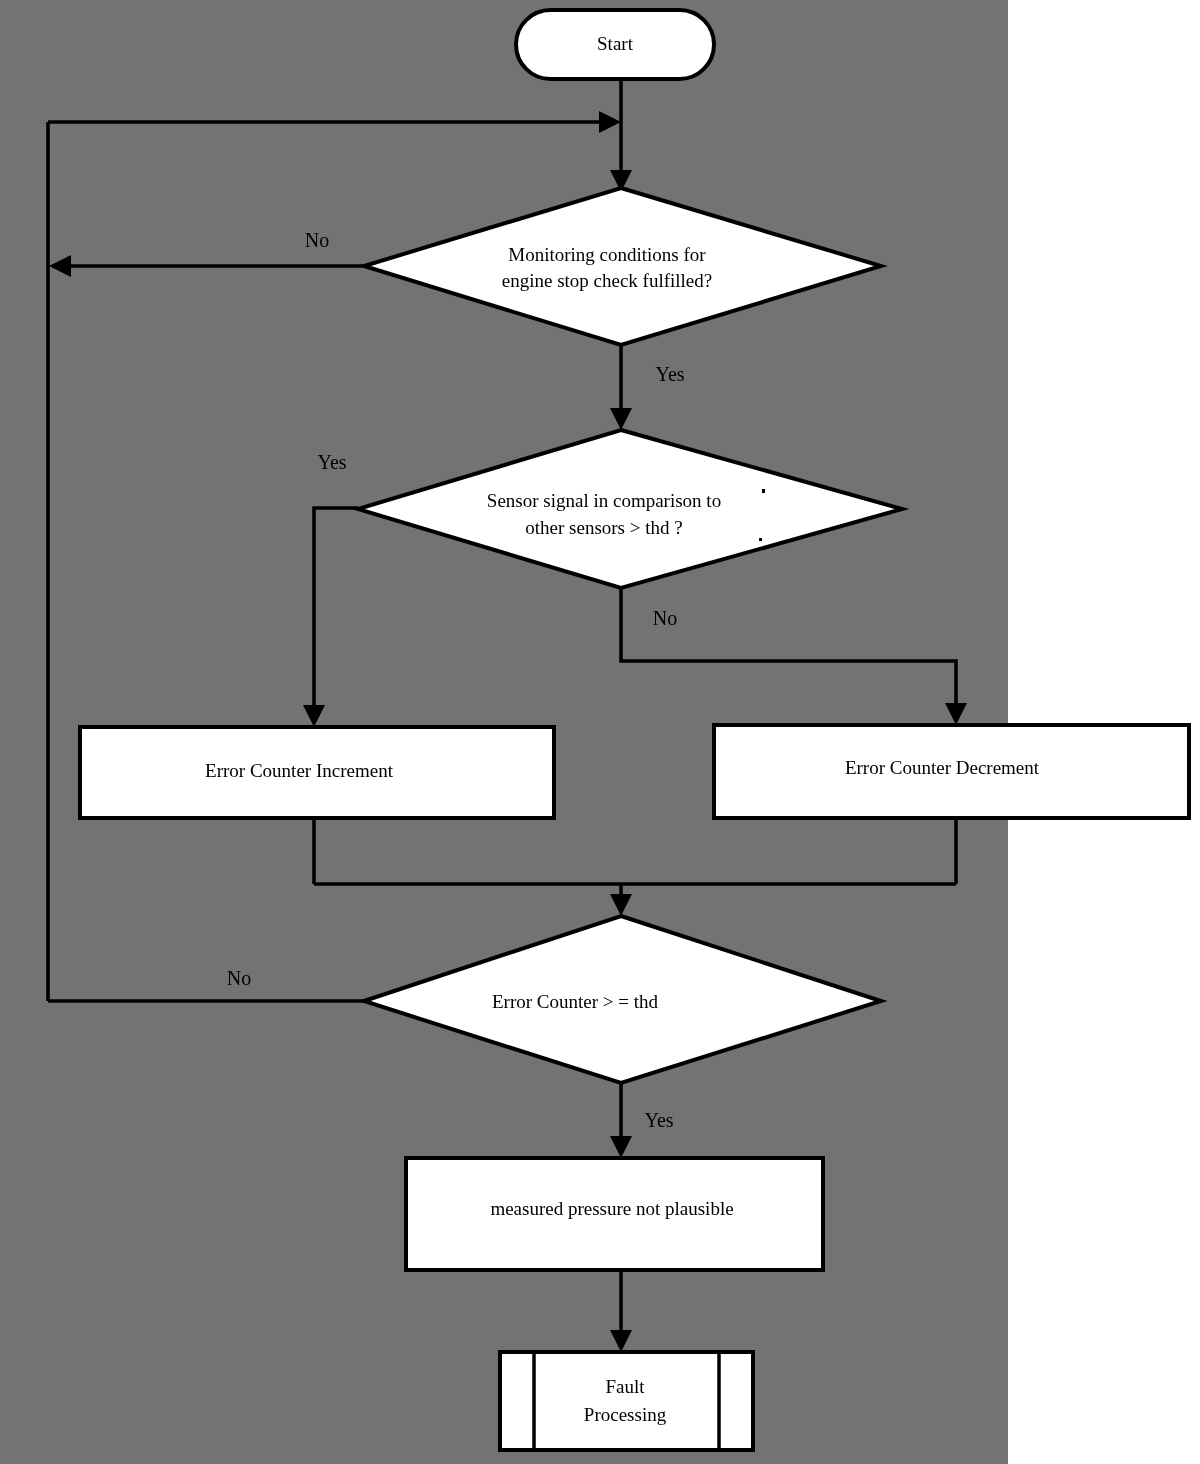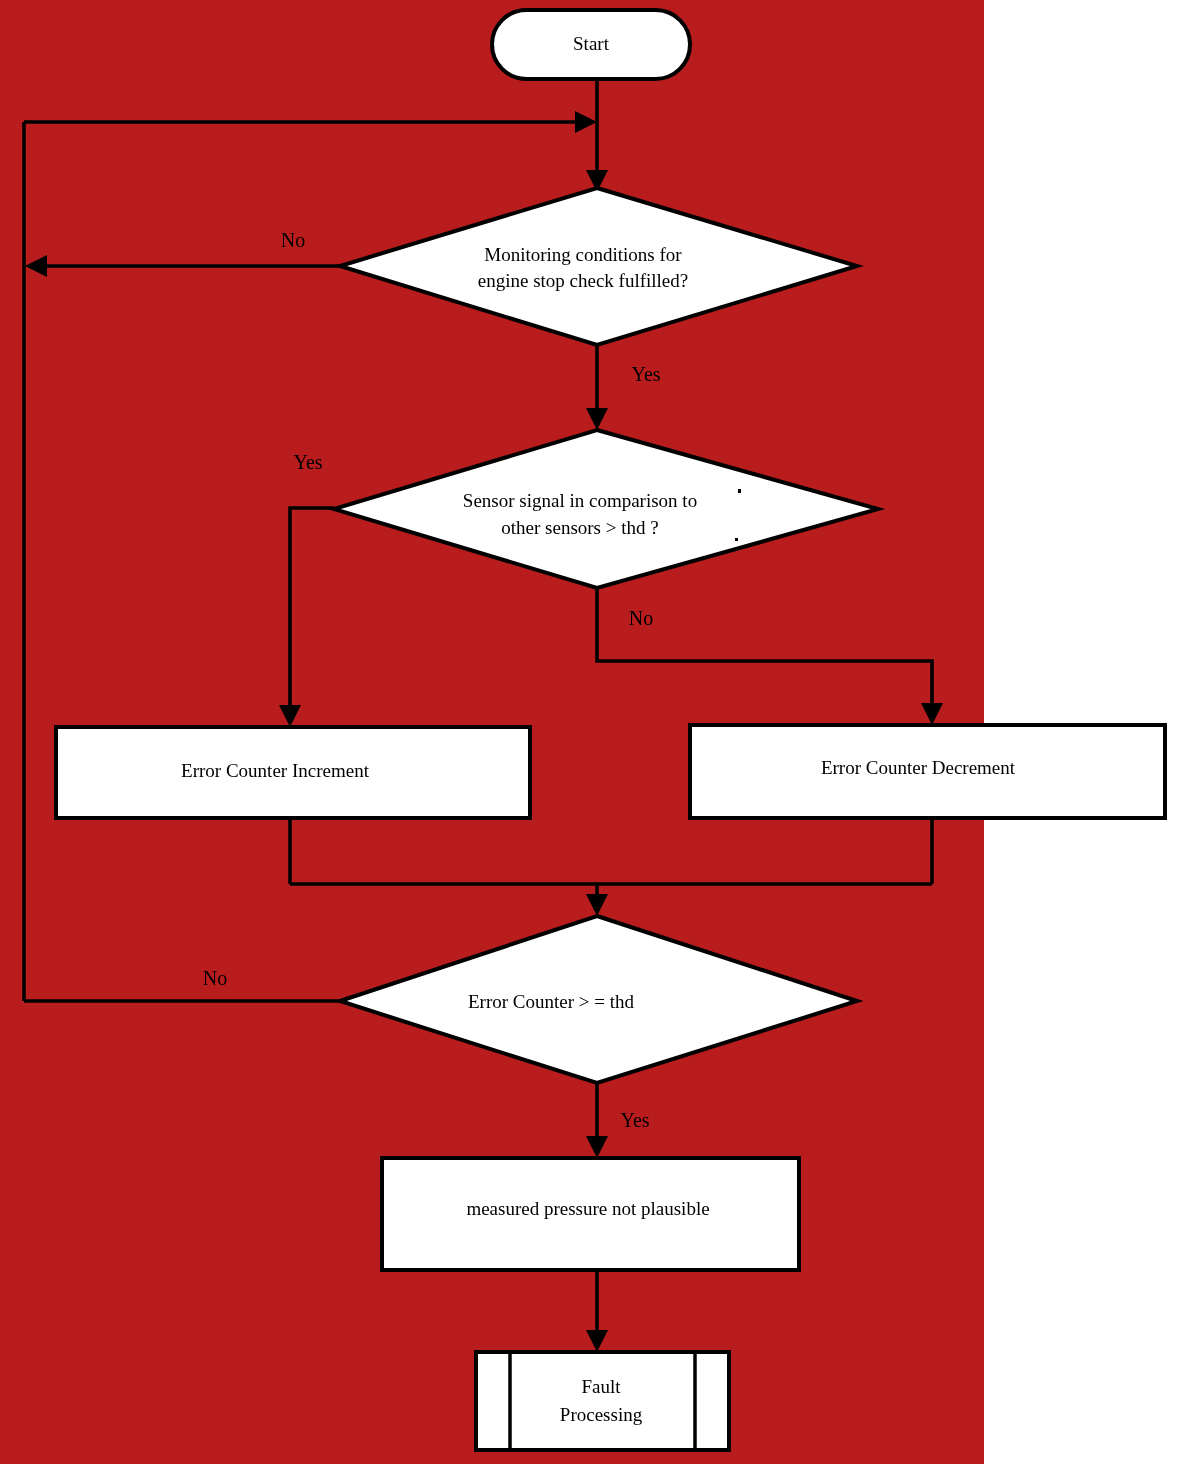--- a/index.html
+++ b/index.html
@@ -10,21 +10,22 @@
   body {
     width: 1200px;
     height: 1464px;
     font-family: "Liberation Serif", "DejaVu Serif", serif;
     overflow: hidden;
   }
   #flowchart-root {
     position: relative;
     width: 984px;
     height: 1464px;
-    background: #b91c1c;
+    background: #737373;
+    padding-left: 24px;
   }
   svg#flow-svg {
     display: block;
     width: 1200px;
     height: 1464px;
   }
   .shape-outline {
     fill: #ffffff;
     stroke: #000000;
     stroke-width: 4;

